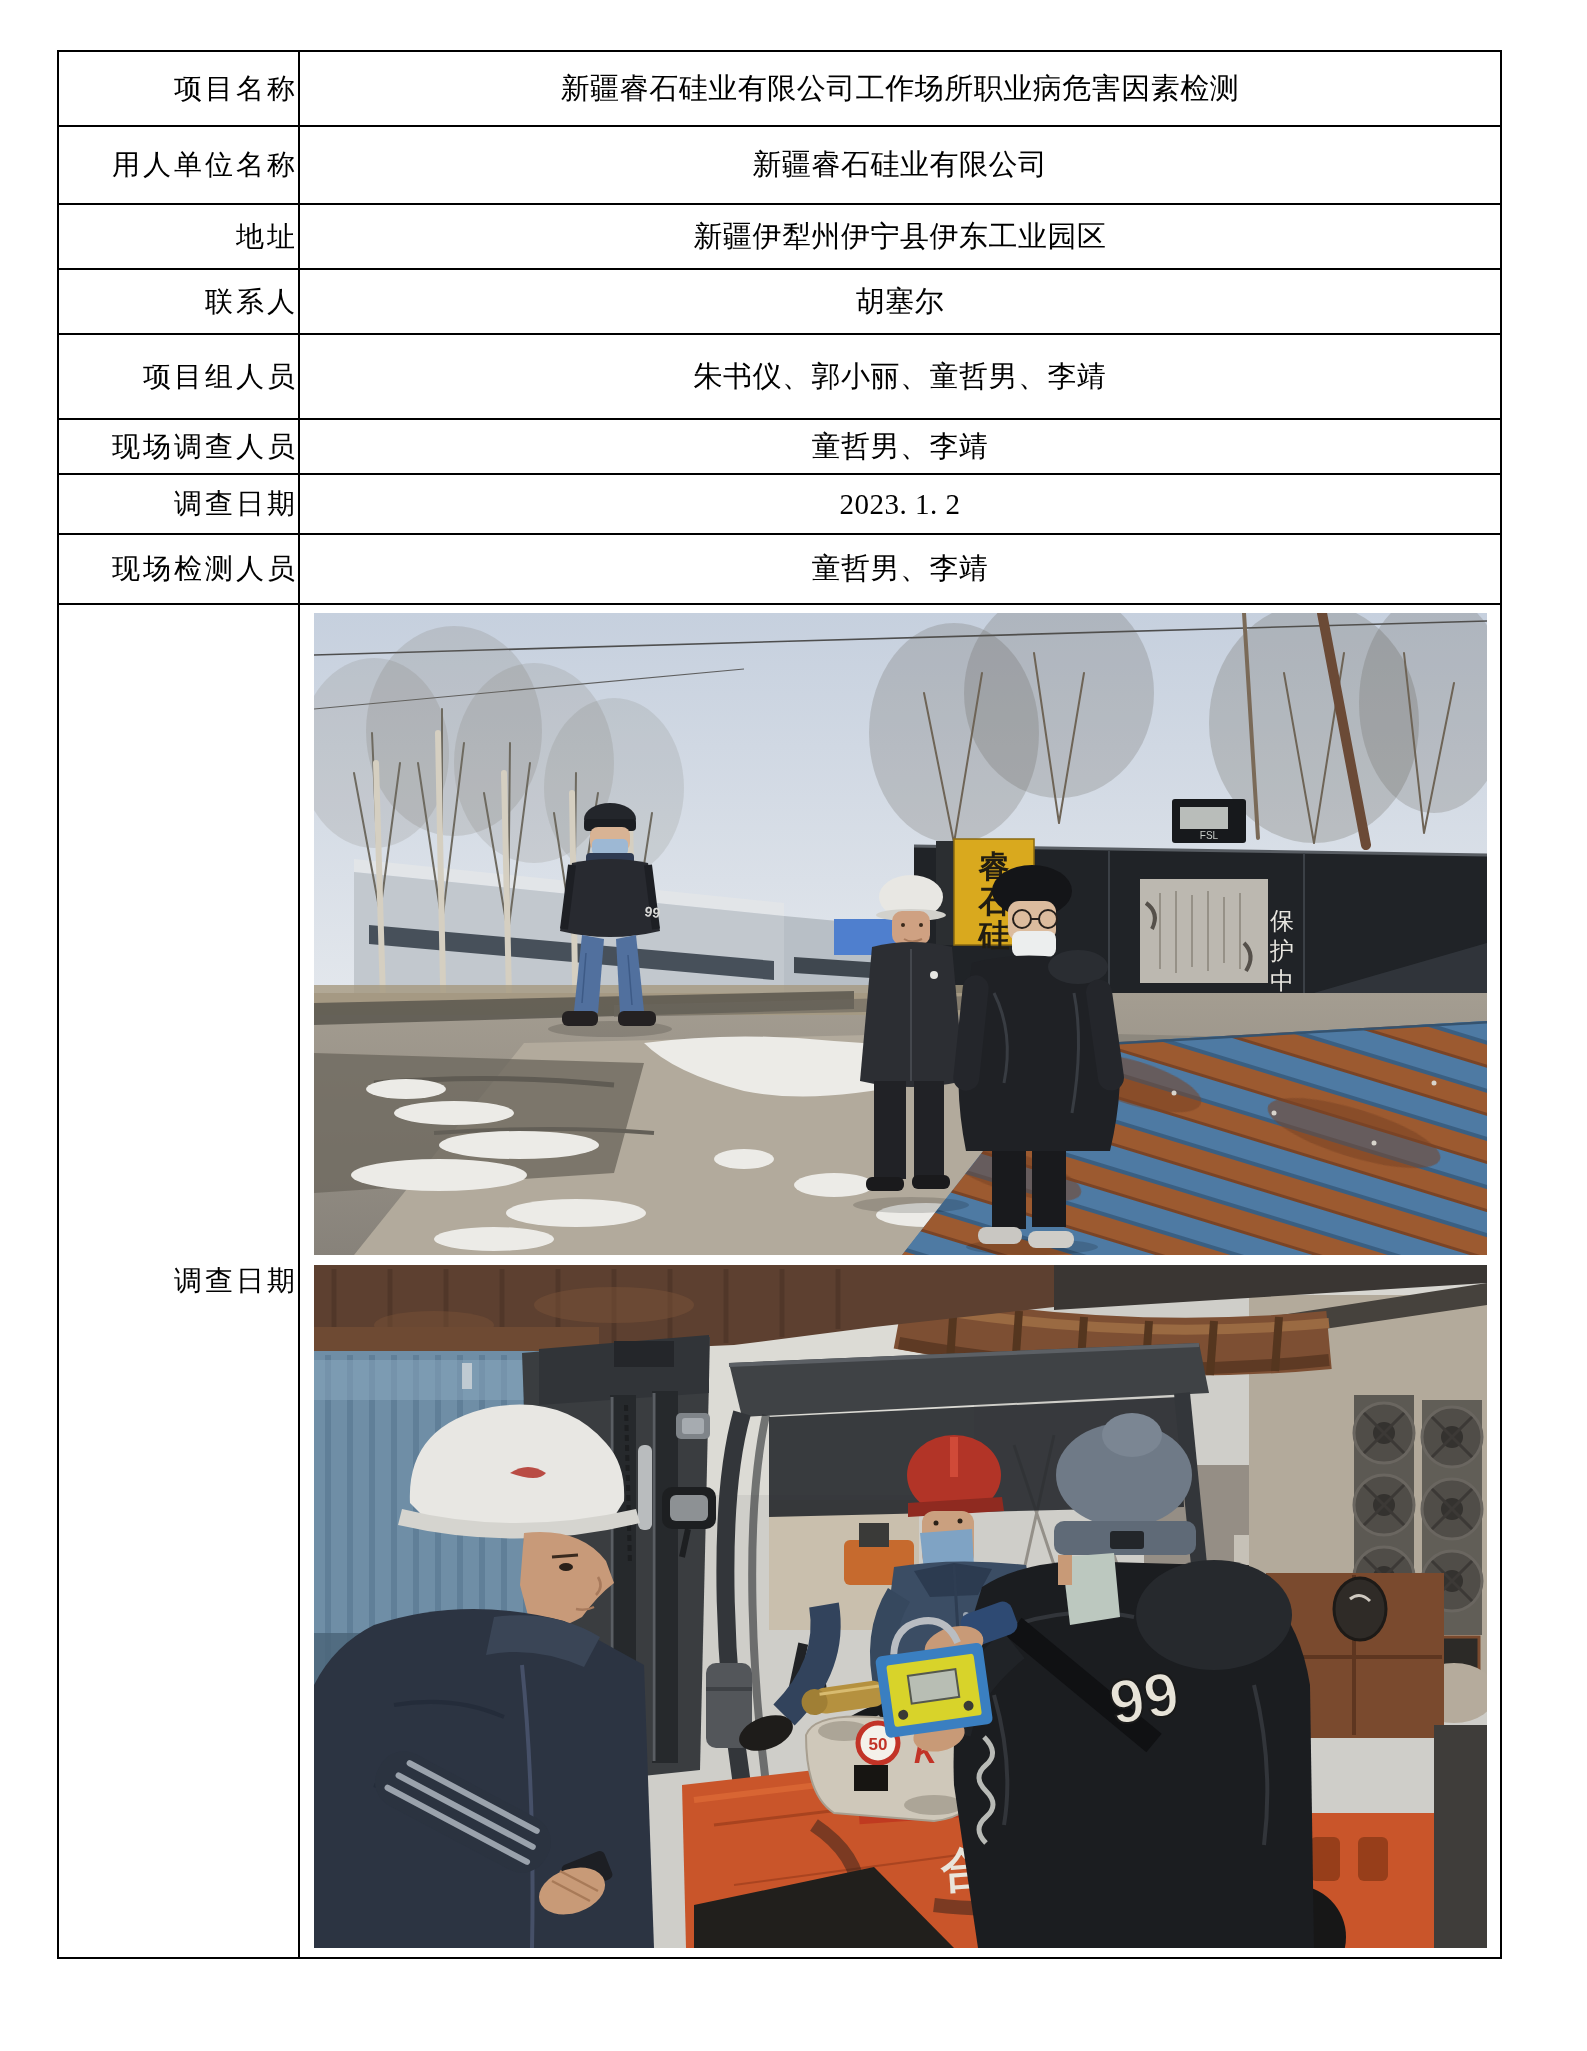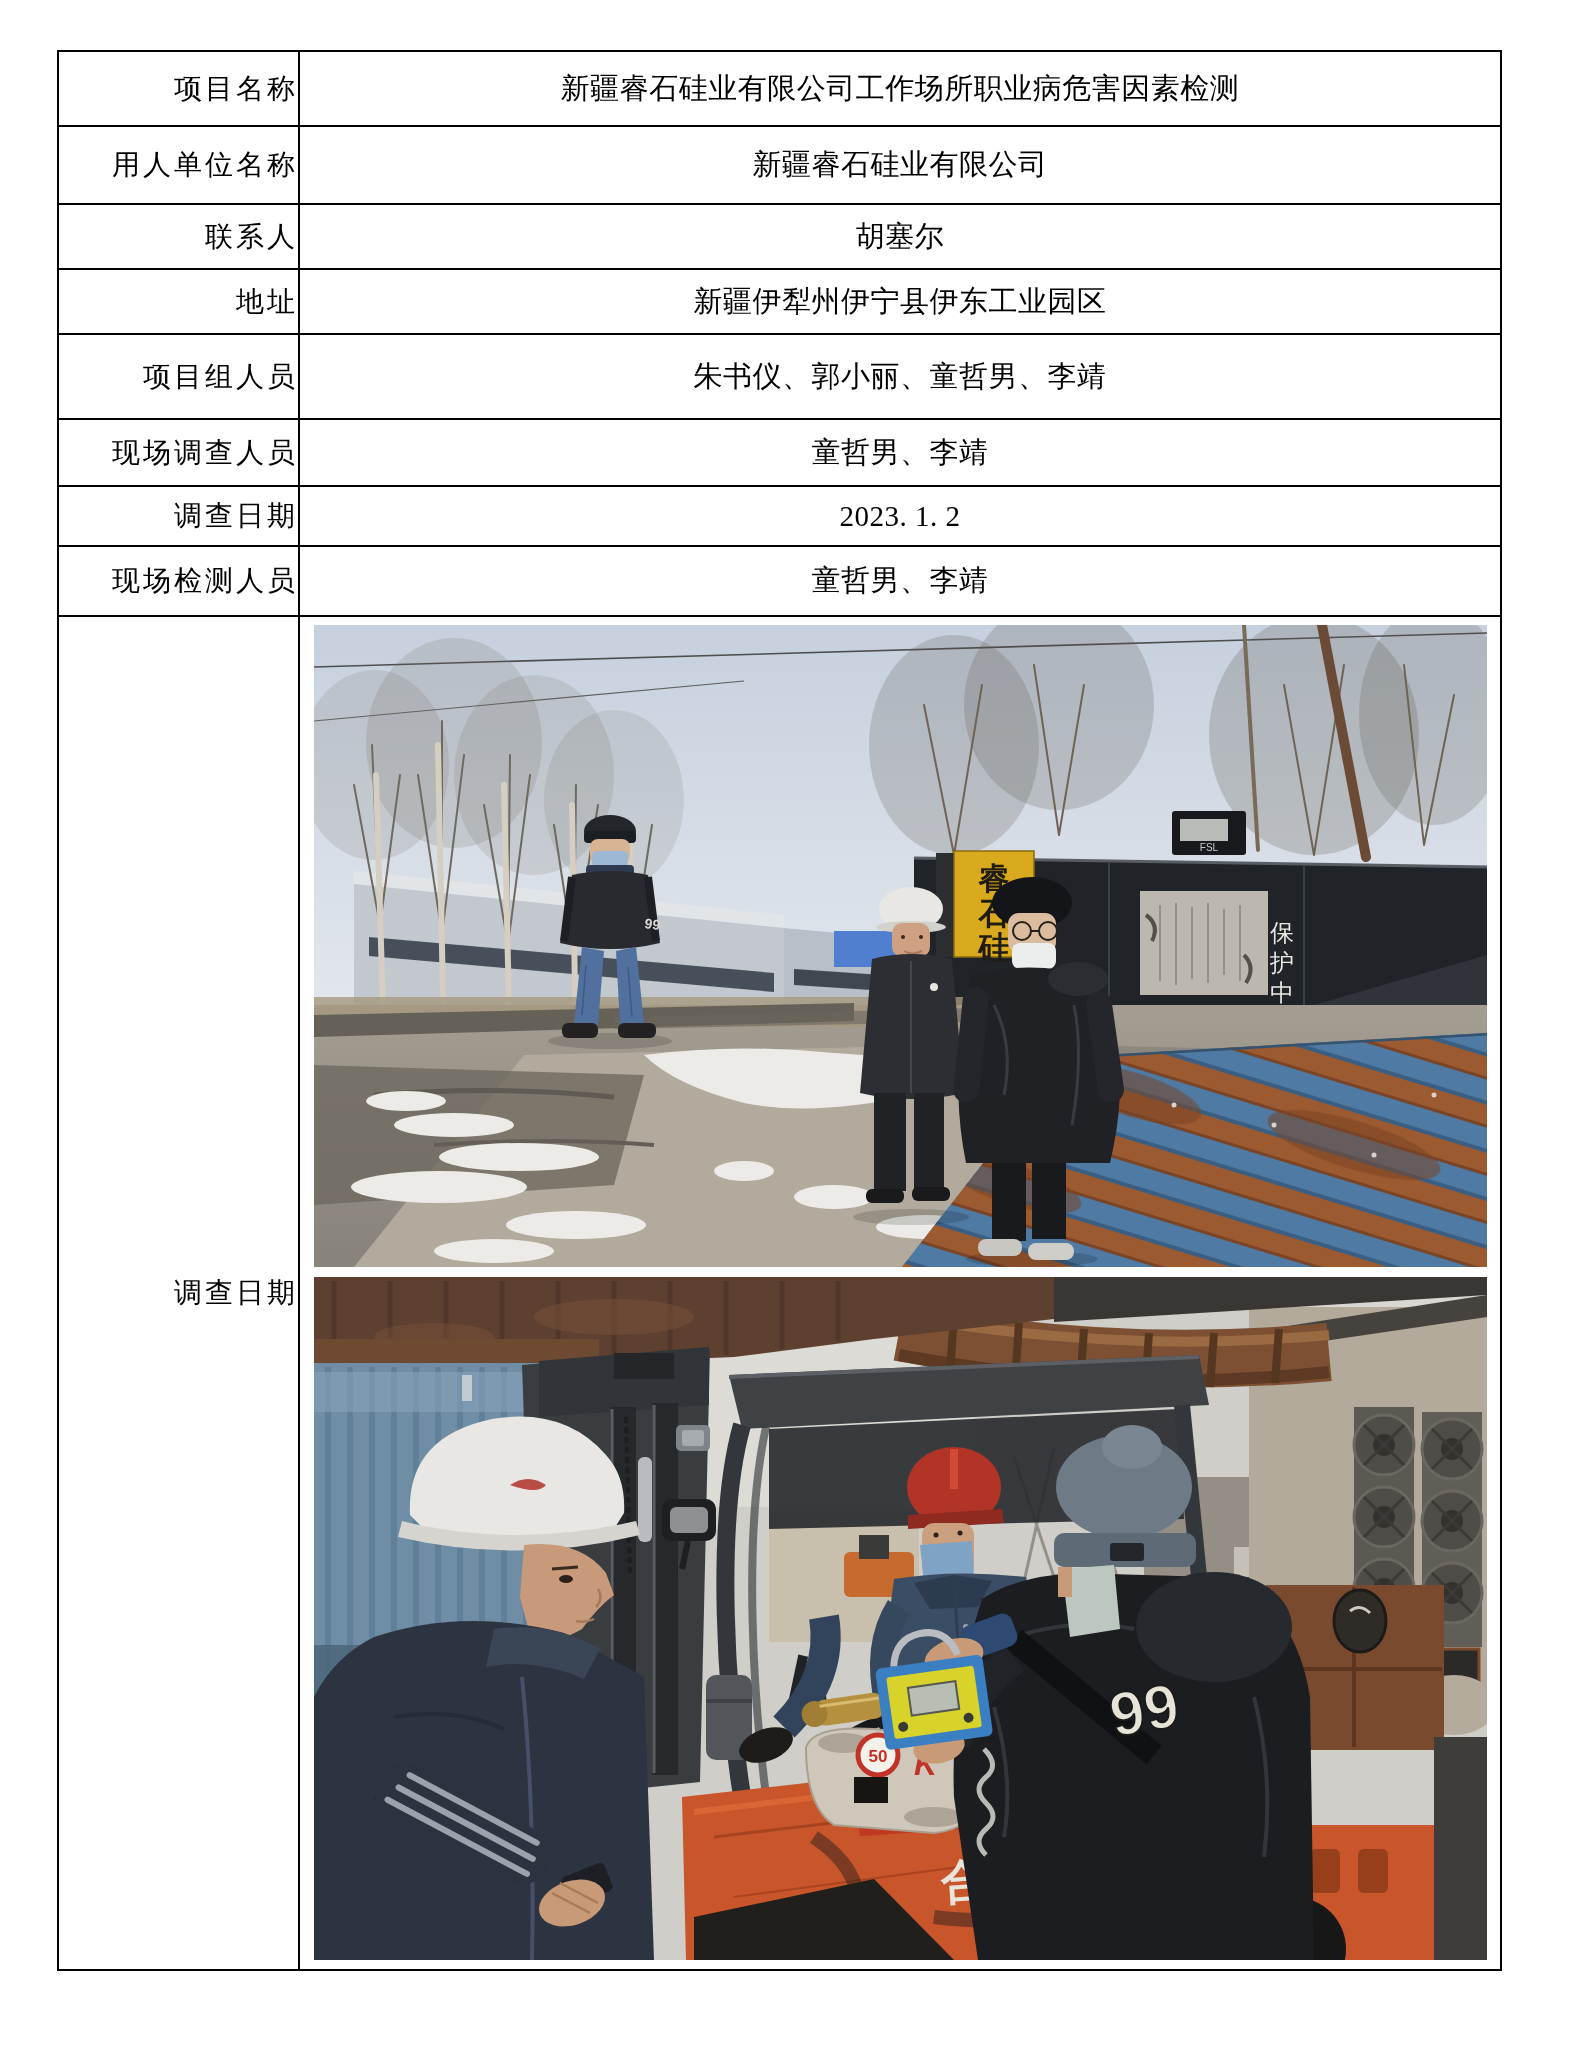--- a/index.html
+++ b/index.html
@@ -27,32 +27,32 @@
     <tbody>
         <tr style="height:75px">
       <td class="lbl">项目名称</td>
       <td class="val">新疆睿石硅业有限公司工作场所职业病危害因素检测</td>
     </tr>
     <tr style="height:78px">
       <td class="lbl">用人单位名称</td>
       <td class="val">新疆睿石硅业有限公司</td>
     </tr>
     <tr style="height:65px">
+      <td class="lbl">地址</td>
+      <td class="val">新疆伊犁州伊宁县伊东工业园区</td>
+    </tr>
+    <tr style="height:65px">
       <td class="lbl">联系人</td>
       <td class="val">胡塞尔</td>
-    </tr>
-    <tr style="height:65px">
-      <td class="lbl">地址</td>
-      <td class="val">新疆伊犁州伊宁县伊东工业园区</td>
     </tr>
     <tr style="height:85px">
       <td class="lbl">项目组人员</td>
       <td class="val">朱书仪、郭小丽、童哲男、李靖</td>
     </tr>
-    <tr style="height:67px">
+    <tr style="height:55px">
       <td class="lbl">现场调查人员</td>
       <td class="val">童哲男、李靖</td>
     </tr>
     <tr style="height:60px">
       <td class="lbl">调查日期</td>
       <td class="val">2023. 1. 2</td>
     </tr>
     <tr style="height:70px">
       <td class="lbl">现场检测人员</td>
       <td class="val">童哲男、李靖</td>

